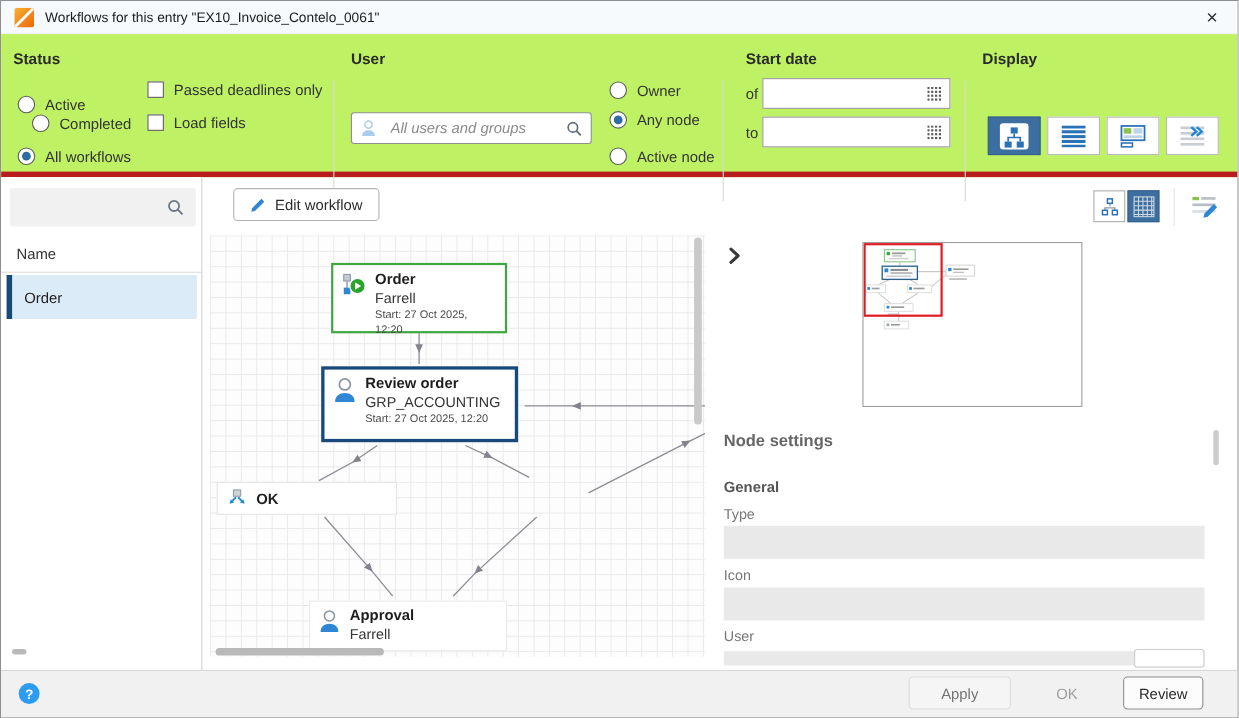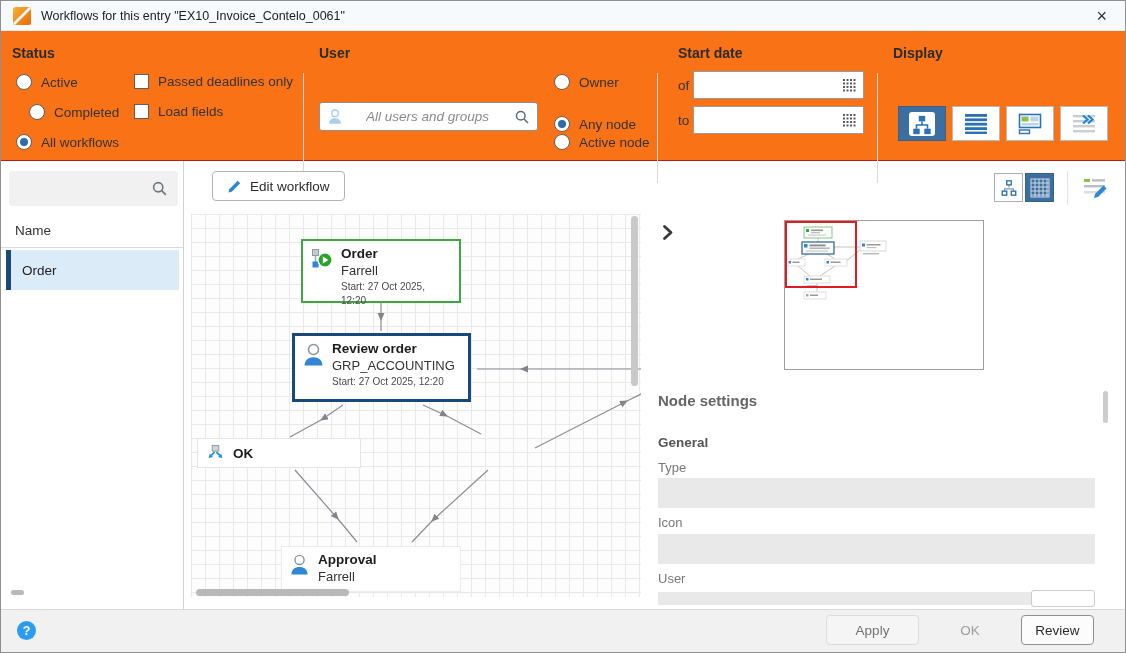--- a/index.html
+++ b/index.html
@@ -5,28 +5,28 @@
   html,body{margin:0;padding:0;background:#d6d6d6;font-family:"Liberation Sans",sans-serif;}
   *{box-sizing:border-box;}
   .window{position:relative;width:1126px;height:653px;background:#fff;border:1px solid #8f8f8f;overflow:hidden;}
 
   
   .titlebar{position:absolute;left:0;top:0;width:100%;height:30px;background:#f7fafc;border-bottom:1px solid #edf0f2;display:flex;align-items:center;padding:0 12px;gap:10px;}
   .title{font-size:12.5px;color:#1b1b1b;}
   .closebtn{margin-left:auto;background:none;border:none;font-size:18px;color:#2e2e2e;line-height:1;padding:1px 6px;cursor:pointer;}
 
   
-  .filterbar{position:absolute;left:0;top:30px;width:100%;height:130px;background:#f97316;border-bottom:1px solid #b91c1c;}
+  .filterbar{position:absolute;left:0;top:30px;width:100%;height:130px;background:#bef264;border-bottom:5px solid #b91c1c;}
   .fhead{position:absolute;font-weight:bold;font-size:14px;color:#2b2b2b;}
   .fdiv{position:absolute;top:42px;height:110px;width:1px;background:#d9d9d9;}
   .opt{position:absolute;display:flex;align-items:center;gap:9px;font-size:13.5px;color:#333;cursor:pointer;white-space:nowrap;}
   .radio{width:16px;height:16px;border:1px solid #5f5f5f;border-radius:50%;background:#fff;flex:none;position:relative;}
   .radio.sel::after{content:"";position:absolute;left:3px;top:3px;width:8px;height:8px;border-radius:50%;background:#2e6da4;}
   .cb{width:15px;height:15px;border:1px solid #5f5f5f;background:#fff;flex:none;}
-  .search-field{position:absolute;left:318px;top:71px;width:219px;height:29px;background:#fff;border:1px solid #8f8f8f;border-radius:3px;display:flex;align-items:center;padding:0 8px;gap:22px;}
+  .search-field{position:absolute;left:318px;top:71px;width:219px;height:29px;background:#fff;border:1px solid #8f8f8f;border-radius:3px;display:flex;align-items:center;padding:0 8px;gap:11px;}
   .search-field input{border:none;outline:none;flex:1;min-width:0;font-size:13.5px;font-style:italic;color:#333;background:transparent;font-family:"Liberation Sans",sans-serif;}
   input::placeholder{color:#8a8a8a;font-style:italic;}
   .flabel{position:absolute;font-size:13.5px;color:#333;}
   .date-field{position:absolute;left:692px;width:171px;height:28px;background:#fff;border:1px solid #9a9a9a;display:flex;align-items:center;padding:0 7px;gap:6px;}
   .date-field input{border:none;outline:none;flex:1;min-width:0;font-size:13px;background:transparent;font-family:"Liberation Sans",sans-serif;}
   .dbtn{position:absolute;top:75px;width:48px;height:35px;background:#fff;border:1px solid #b9b9b9;display:flex;align-items:center;justify-content:center;cursor:pointer;padding:0;}
   .dbtn.sel{background:#3c6e9f;border-color:#35618c;}
   .dbtn.sel .inner{background:#fff;border-radius:3px;padding:2px 2px 0 2px;display:flex;}
 
   
@@ -100,21 +100,21 @@
           <rect width="18" height="18" rx="2.5" fill="url(#lg)"></rect>
           <path d="M1 17L17 1" stroke="#fff" stroke-width="2.6"></path>
         </svg>
     </span>
     <span class="title">Workflows for this entry "EX10_Invoice_Contelo_0061"</span>
     <button class="closebtn">×</button>
   </div>
 
   <div class="filterbar">
     <div class="fhead" style="left:11px;top:14px;">Status</div>
-    <label class="opt" style="left:15px;top:43px;align-items:flex-end;">
+    <label class="opt" style="left:15px;top:56px;align-items:flex-end;">
         <span class="radio"></span>
         <span>Active</span>
       </label>
     <label class="opt" style="left:28px;top:73px;">
         <span class="radio"></span>
         <span>Completed</span>
       </label>
     <label class="opt" style="left:15px;top:103px;">
         <span class="radio sel"></span>
         <span>All workflows</span>
@@ -143,21 +143,21 @@
         <svg width="14" height="14" viewBox="0 0 14 14">
             <circle cx="5.8" cy="5.8" r="4.3" fill="none" stroke="#5f6b76" stroke-width="1.5"></circle>
             <path d="M9 9l4 4" stroke="#5f6b76" stroke-width="1.6"></path>
           </svg>
       </span>
     </div>
     <label class="opt" style="left:553px;top:43px;">
         <span class="radio"></span>
         <span>Owner</span>
       </label>
-    <label class="opt" style="left:553px;top:85px;justify-content:space-between;">
+    <label class="opt" style="left:553px;top:70px;justify-content:space-between;">
         <span class="radio sel"></span>
         <span>Any node</span>
       </label>
     <label class="opt" style="left:553px;top:103px;">
         <span class="radio"></span>
         <span>Active node</span>
       </label>
 
     <div class="fdiv" style="left:656px;"></div>
 

